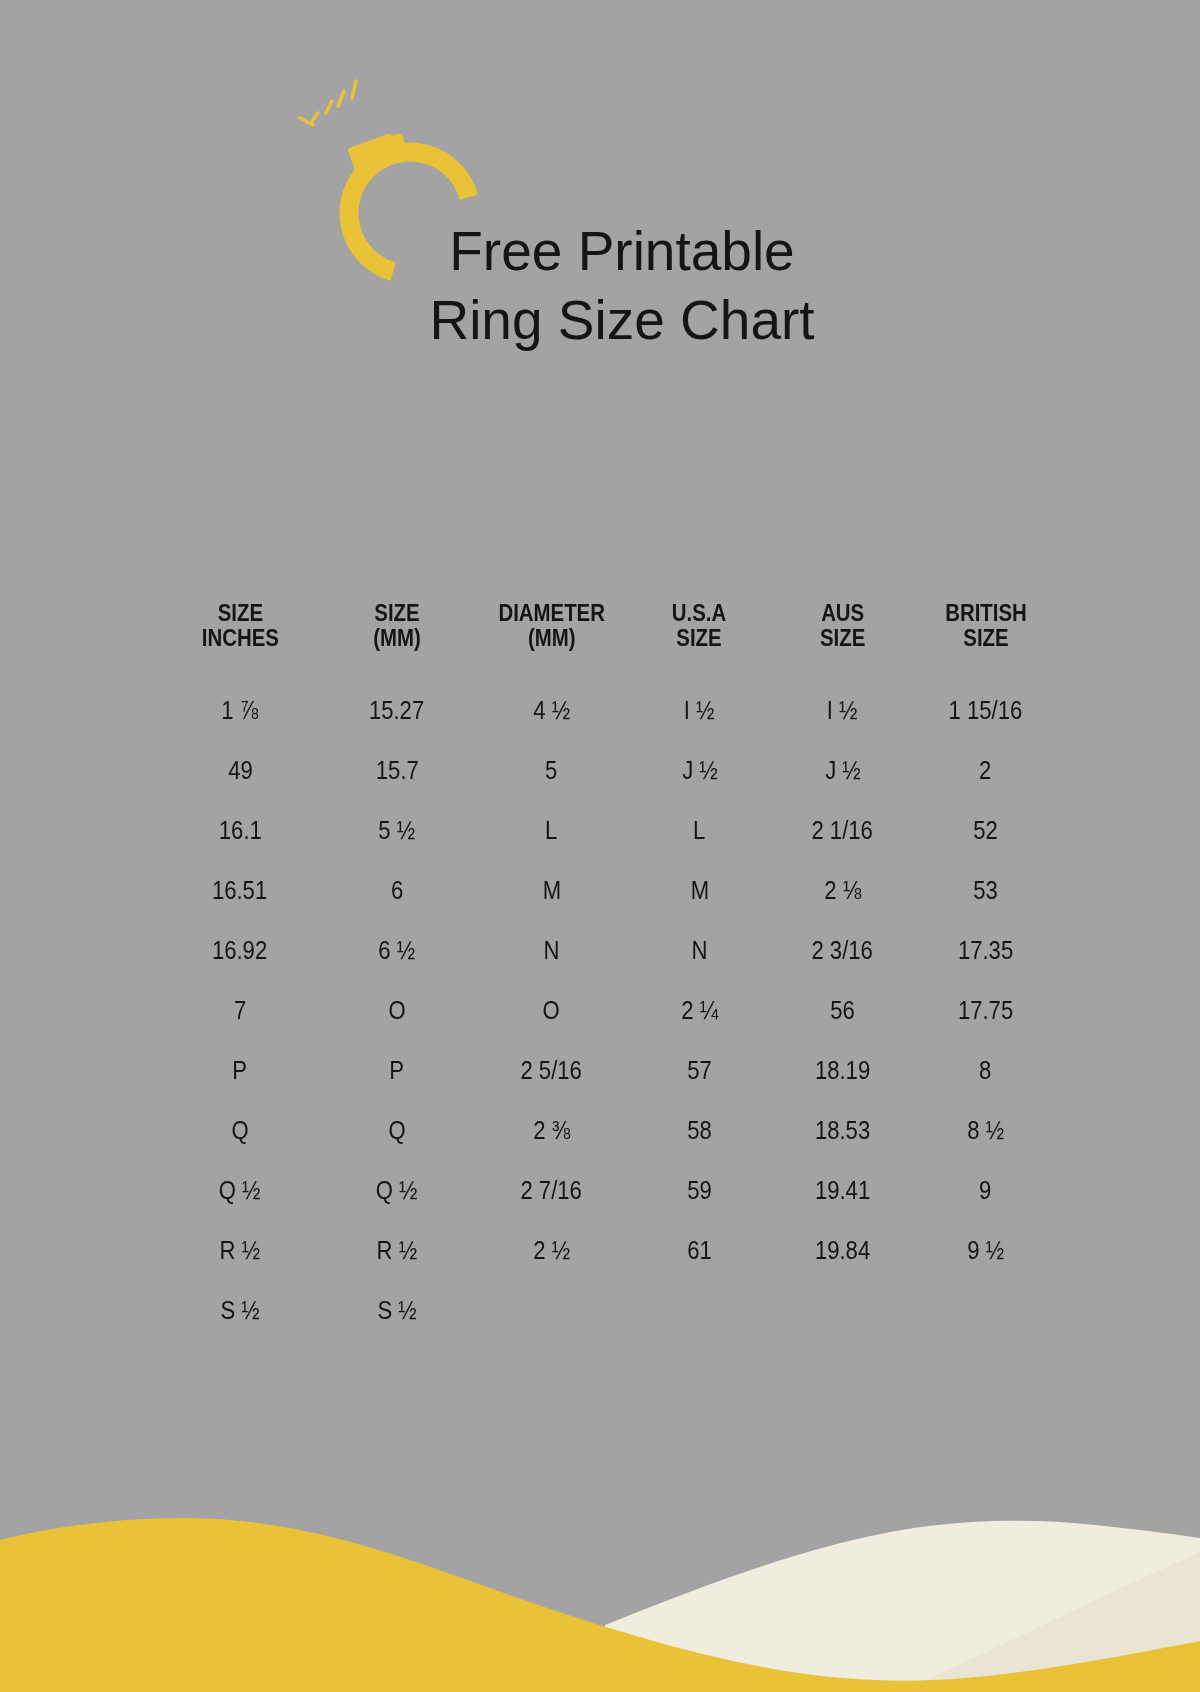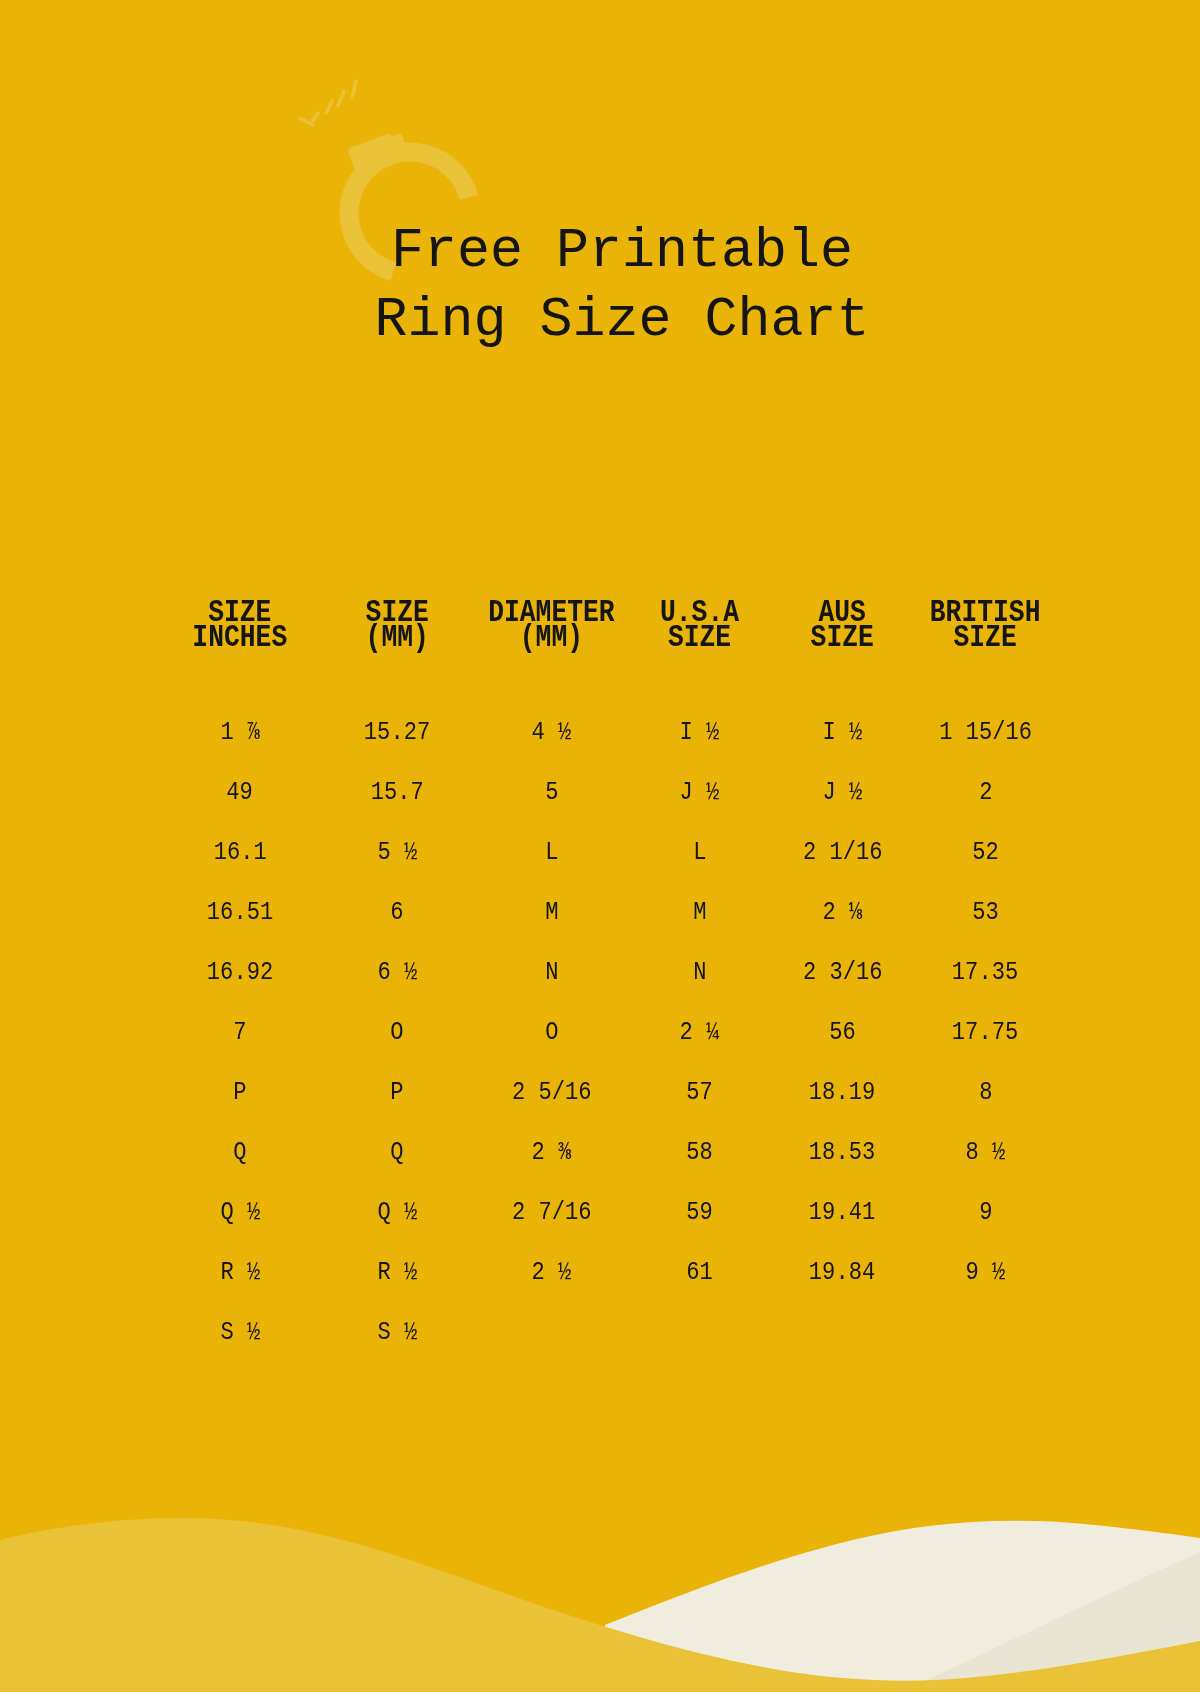--- a/index.html
+++ b/index.html
@@ -28,25 +28,25 @@
     letter-spacing:0;
   }
   .thead,.tbody{
     position:absolute;
     left:162px;
     width:896px;
     display:grid;
     grid-template-columns:156px 158px 151px 145px 141px 145px;
   }
   .thead{ top:600px; }
-  .tbody{ top:702px; grid-auto-rows:60px; }
+  .tbody{ top:680px; grid-auto-rows:60px; }
   .hcell{
     text-align:center;
     font-weight:700;
-    font-size:31px;
+    font-size:24px;
     line-height:25px;
   }
   .bcell{
     display:flex;
     align-items:center;
     justify-content:center;
     font-size:26px;
   }
   .cond{
     display:inline-block;
@@ -57,21 +57,21 @@
   .waves{
     position:absolute;
     left:0; top:1380px;
     width:1200px; height:312px;
     display:block;
   }
 </style>
 </head>
 <body>
 
-<div class="page" style="background: #eab308; color: rgb(21, 21, 21); font-family: Liberation Mono, monospace;">
+<div class="page" style="background: #a3a3a3; color: rgb(21, 21, 21);">
 
   <svg class="ring-art" viewBox="0 0 220 240" aria-hidden="true">
     <g fill="none" stroke-width="3.5" stroke-linecap="round" stroke="#EAC238">
       <line x1="76" y1="11" x2="72" y2="28"></line>
       <line x1="64" y1="21" x2="58" y2="36"></line>
       <line x1="52" y1="31" x2="46" y2="43"></line>
       <line x1="38" y1="43" x2="31" y2="53"></line>
       <line x1="20" y1="48" x2="33" y2="55"></line>
     </g>
     <path d="M 188.9 127.2 A 61 61 0 1 0 113.2 201.6" fill="none" stroke-width="19" stroke-linecap="butt" stroke="#EAC238"></path>

